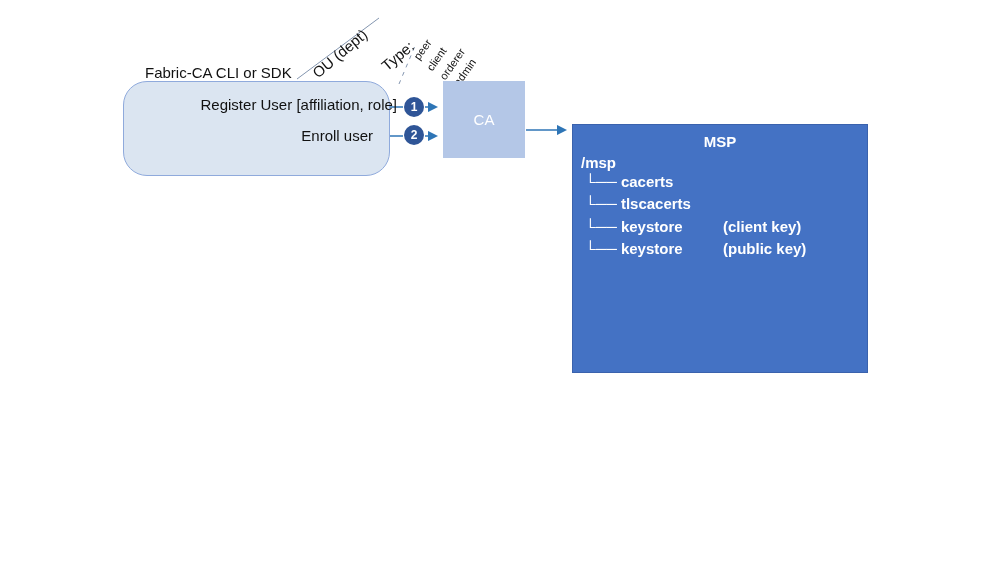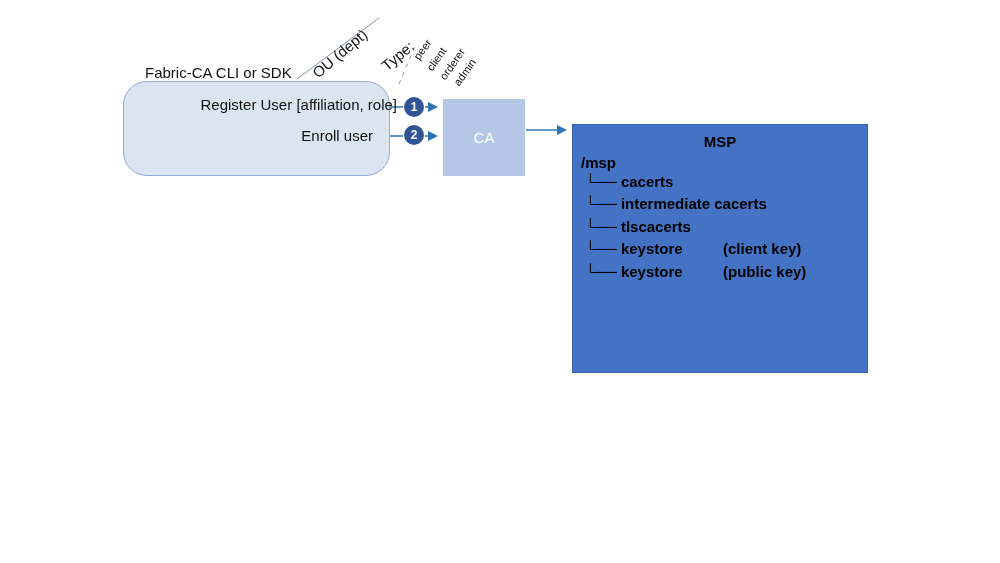--- a/index.html
+++ b/index.html
@@ -52,33 +52,33 @@
   }
   .rot.small { font-size: 11px; transform: rotate(-55deg); }
   .ou   { left: 320px; top: 64px; }
   .type { left: 389px; top: 57px; }
   .opt0 { left: 421px; top: 50px; }
   .opt1 { left: 434px; top: 61px; }
   .opt2 { left: 447px; top: 70px; }
   .opt3 { left: 461px; top: 76px; }
 
   .ca-box {
-    position: absolute; left: 443px; top: 99px;
+    position: absolute; left: 443px; top: 81px;
     width: 82px; height: 77px;
     background: var(--ca_box, #b4c7e7);
     color: #fff; font-size: 15px;
     display: flex; align-items: center; justify-content: center;
   }
 
   .msp-box {
     position: absolute; left: 572px; top: 124px;
     width: 296px; height: 249px;
     background: var(--msp_box, #4472c4);
     border: 1px solid #3a62ad;
-    color: #000000;
+    color: #ffffff;
   }
   .msp-title {
     position: absolute; left: 0; top: 8px; width: 100%;
     text-align: center; font-size: 15px; font-weight: 600;
   }
   .msp-root {
     position: absolute; left: 8px; top: 29px;
     font-size: 15px; font-weight: 700;
   }
   .msp-tree { position: absolute; left: 12px; top: 48px; width: 280px; }
@@ -137,24 +137,20 @@
   <div class="msp-box">
     <div class="msp-title">MSP</div>
     <div class="msp-root">/msp</div>
 
     <div class="msp-tree">
       <div class="tree-row">
         <span class="prefix">└──</span><span class="name">cacerts</span>
         <span class="note"></span>
       </div>
       <div class="tree-row">
-        <span class="prefix">└──</span><span class="name">intermediate cacerts</span>
-        <span class="note"></span>
-      </div>
-      <div class="tree-row">
         <span class="prefix">└──</span><span class="name">tlscacerts</span>
         <span class="note"></span>
       </div>
       <div class="tree-row">
         <span class="prefix">└──</span><span class="name">keystore</span>
         <span class="note">(client key)</span>
       </div>
       <div class="tree-row">
         <span class="prefix">└──</span><span class="name">keystore</span>
         <span class="note">(public key)</span>

